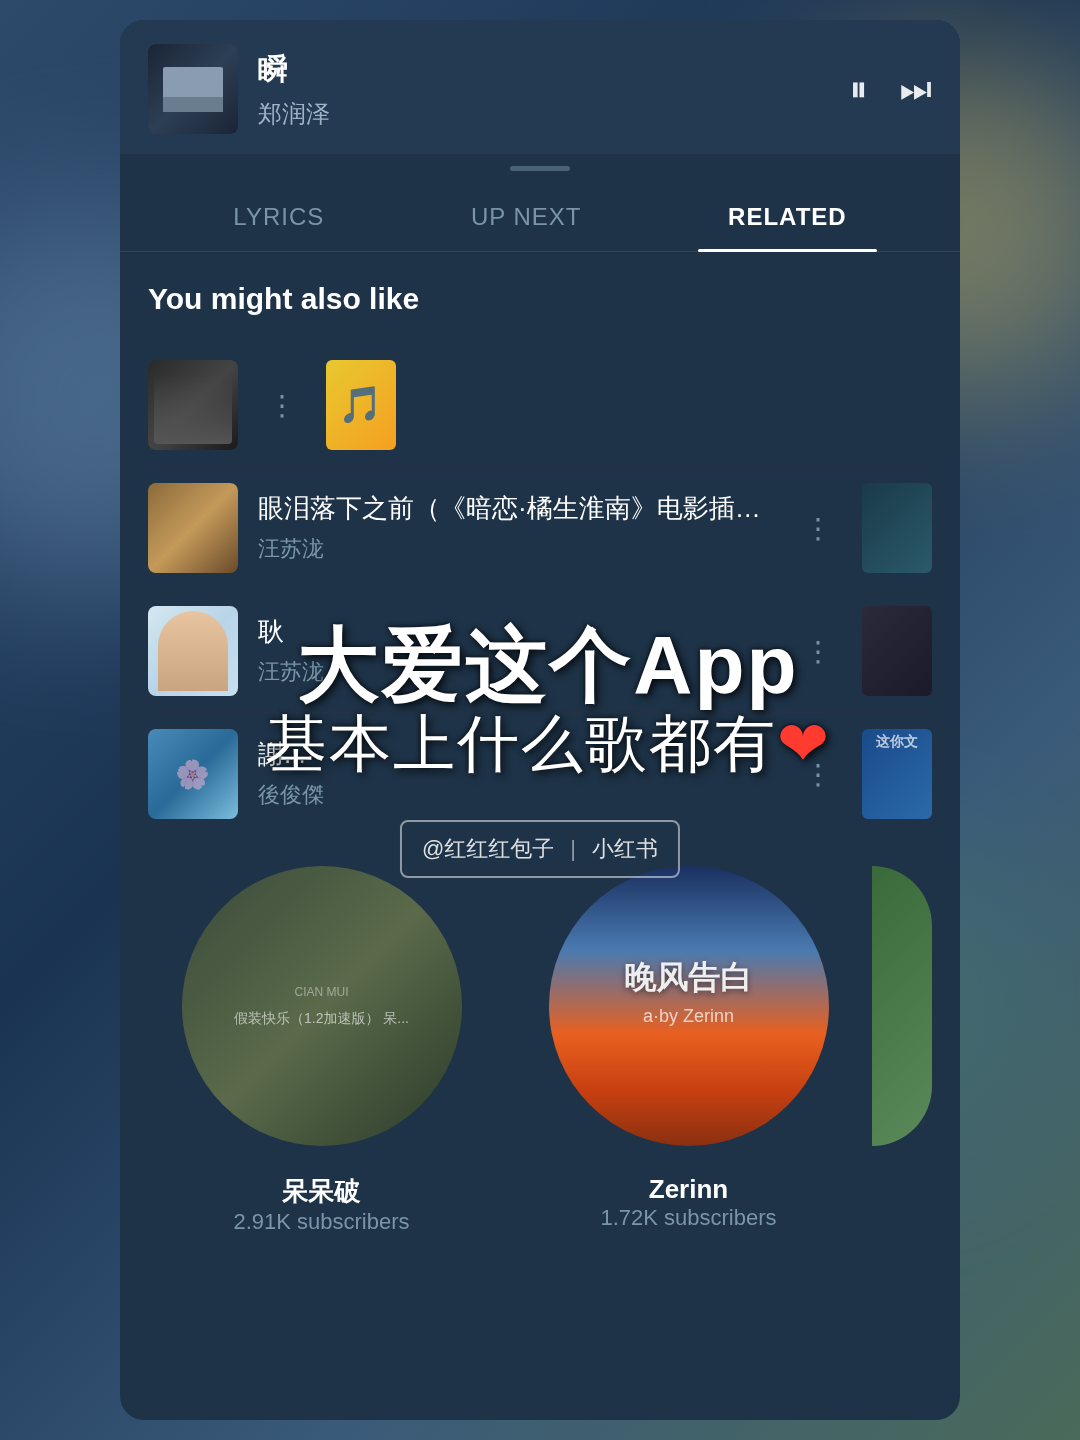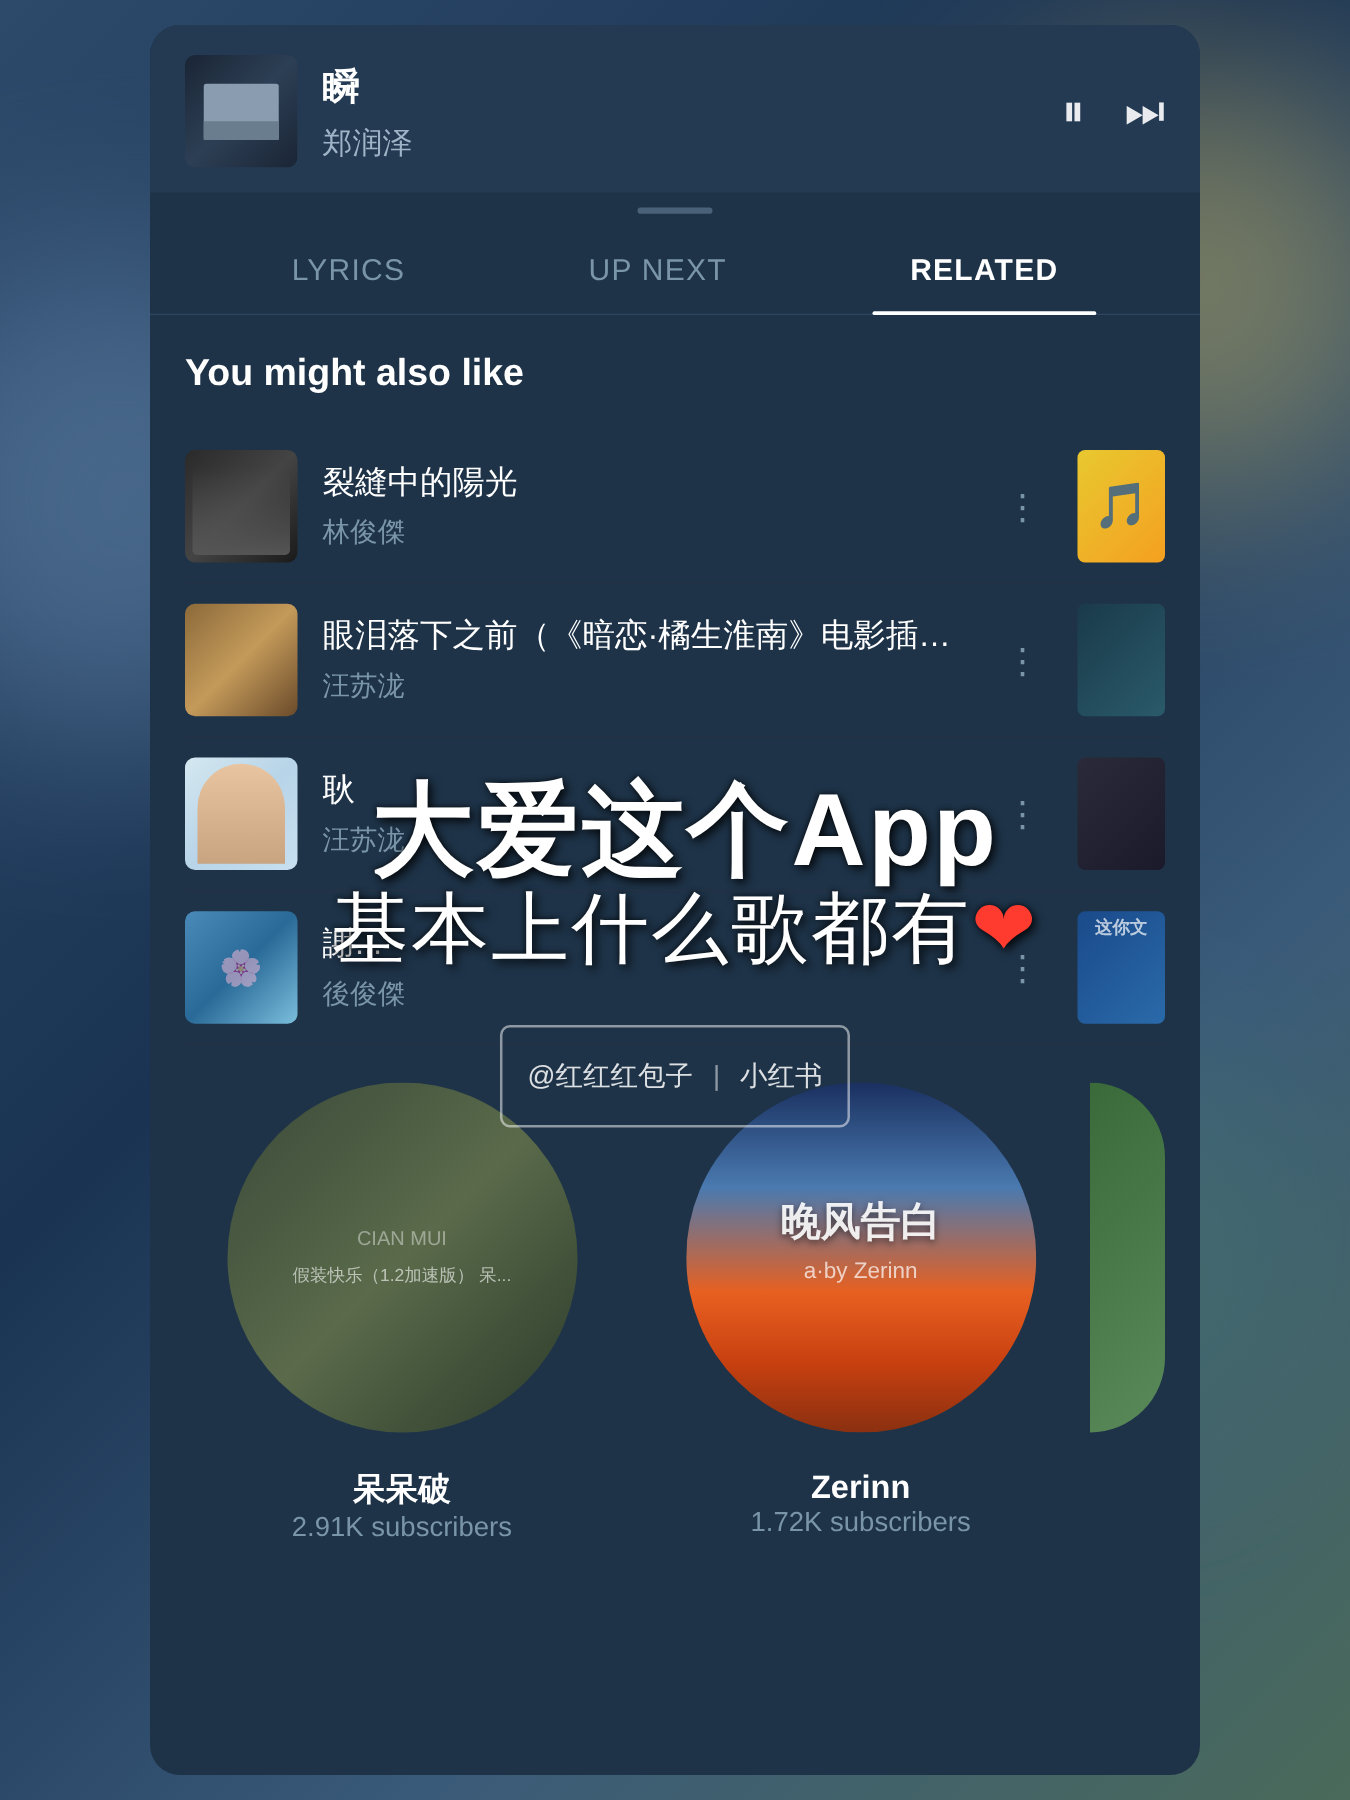--- a/index.html
+++ b/index.html
@@ -316,21 +316,21 @@
       position: absolute;
       top: 820px;
       left: 50%;
       transform: translateX(-50%);
       z-index: 11;
       pointer-events: none;
     }
     .watermark-box {
       border: 2px solid rgba(255,255,255,0.5);
       border-radius: 8px;
-      padding: 24px 20px;
+      padding: 12px 20px;
       display: flex;
       align-items: center;
       gap: 16px;
     }
     .watermark-at {
       color: rgba(255,255,255,0.85);
       font-size: 22px;
     }
     .watermark-divider {
       color: rgba(255,255,255,0.5);
@@ -428,24 +428,20 @@
       <span>RELATED</span>
     </div>
   </div>
 
   <div class="content">
     <div class="section-title">You might also like</div>
 
     <div class="song-item">
       <div class="song-item-thumb thumb-1">
         <div class="thumb-1-person"></div>
-      </div>
-      <div class="song-item-info">
-        <div class="song-item-title">裂縫中的陽光</div>
-        <div class="song-item-artist">林俊傑</div>
       </div>
       <div class="more-btn">⋮</div>
       <div class="song-item-thumb-right right-thumb-1">
         <span style="font-size:36px;">🎵</span>
       </div>
     </div>
 
     <div class="song-item">
       <div class="song-item-thumb thumb-2"></div>
       <div class="song-item-info">
@@ -482,21 +478,21 @@
       </div>
     </div>
 
     <div class="similar-artists-section" style="padding: 30px 0 0 0;">
 
       <div class="artists-row-container">
 
         <div class="artist-item" style="flex: 1; margin-right: 20px;">
           <div class="artist-avatar" style="width: 280px; height: 280px; background: linear-gradient(135deg, #3a4a3a 0%, #5a6a4a 50%, #2a3a2a 100%); display:flex; align-items:center; justify-content:center;">
             <div style="text-align:center; color:rgba(255,255,255,0.6); font-size:16px; padding:12px; line-height:1.4;">
-              <div style="font-size:16px; margin-bottom:8px; opacity:0.7;">CIAN MUI</div>
+              <div style="font-size:12px; margin-bottom:8px; opacity:0.7;">CIAN MUI</div>
               <div style="font-size:14px;">假装快乐（1.2加速版）
 呆...</div>
             </div>
           </div>
           <div class="artist-name" style="margin-top: 14px;">呆呆破</div>
           <div class="artist-subs">2.91K subscribers</div>
         </div>
 
         <div class="artist-item" style="flex: 1; margin-right: 10px;">
           <div class="artist-avatar" style="width: 280px; height: 280px; position:relative; overflow:hidden;">

